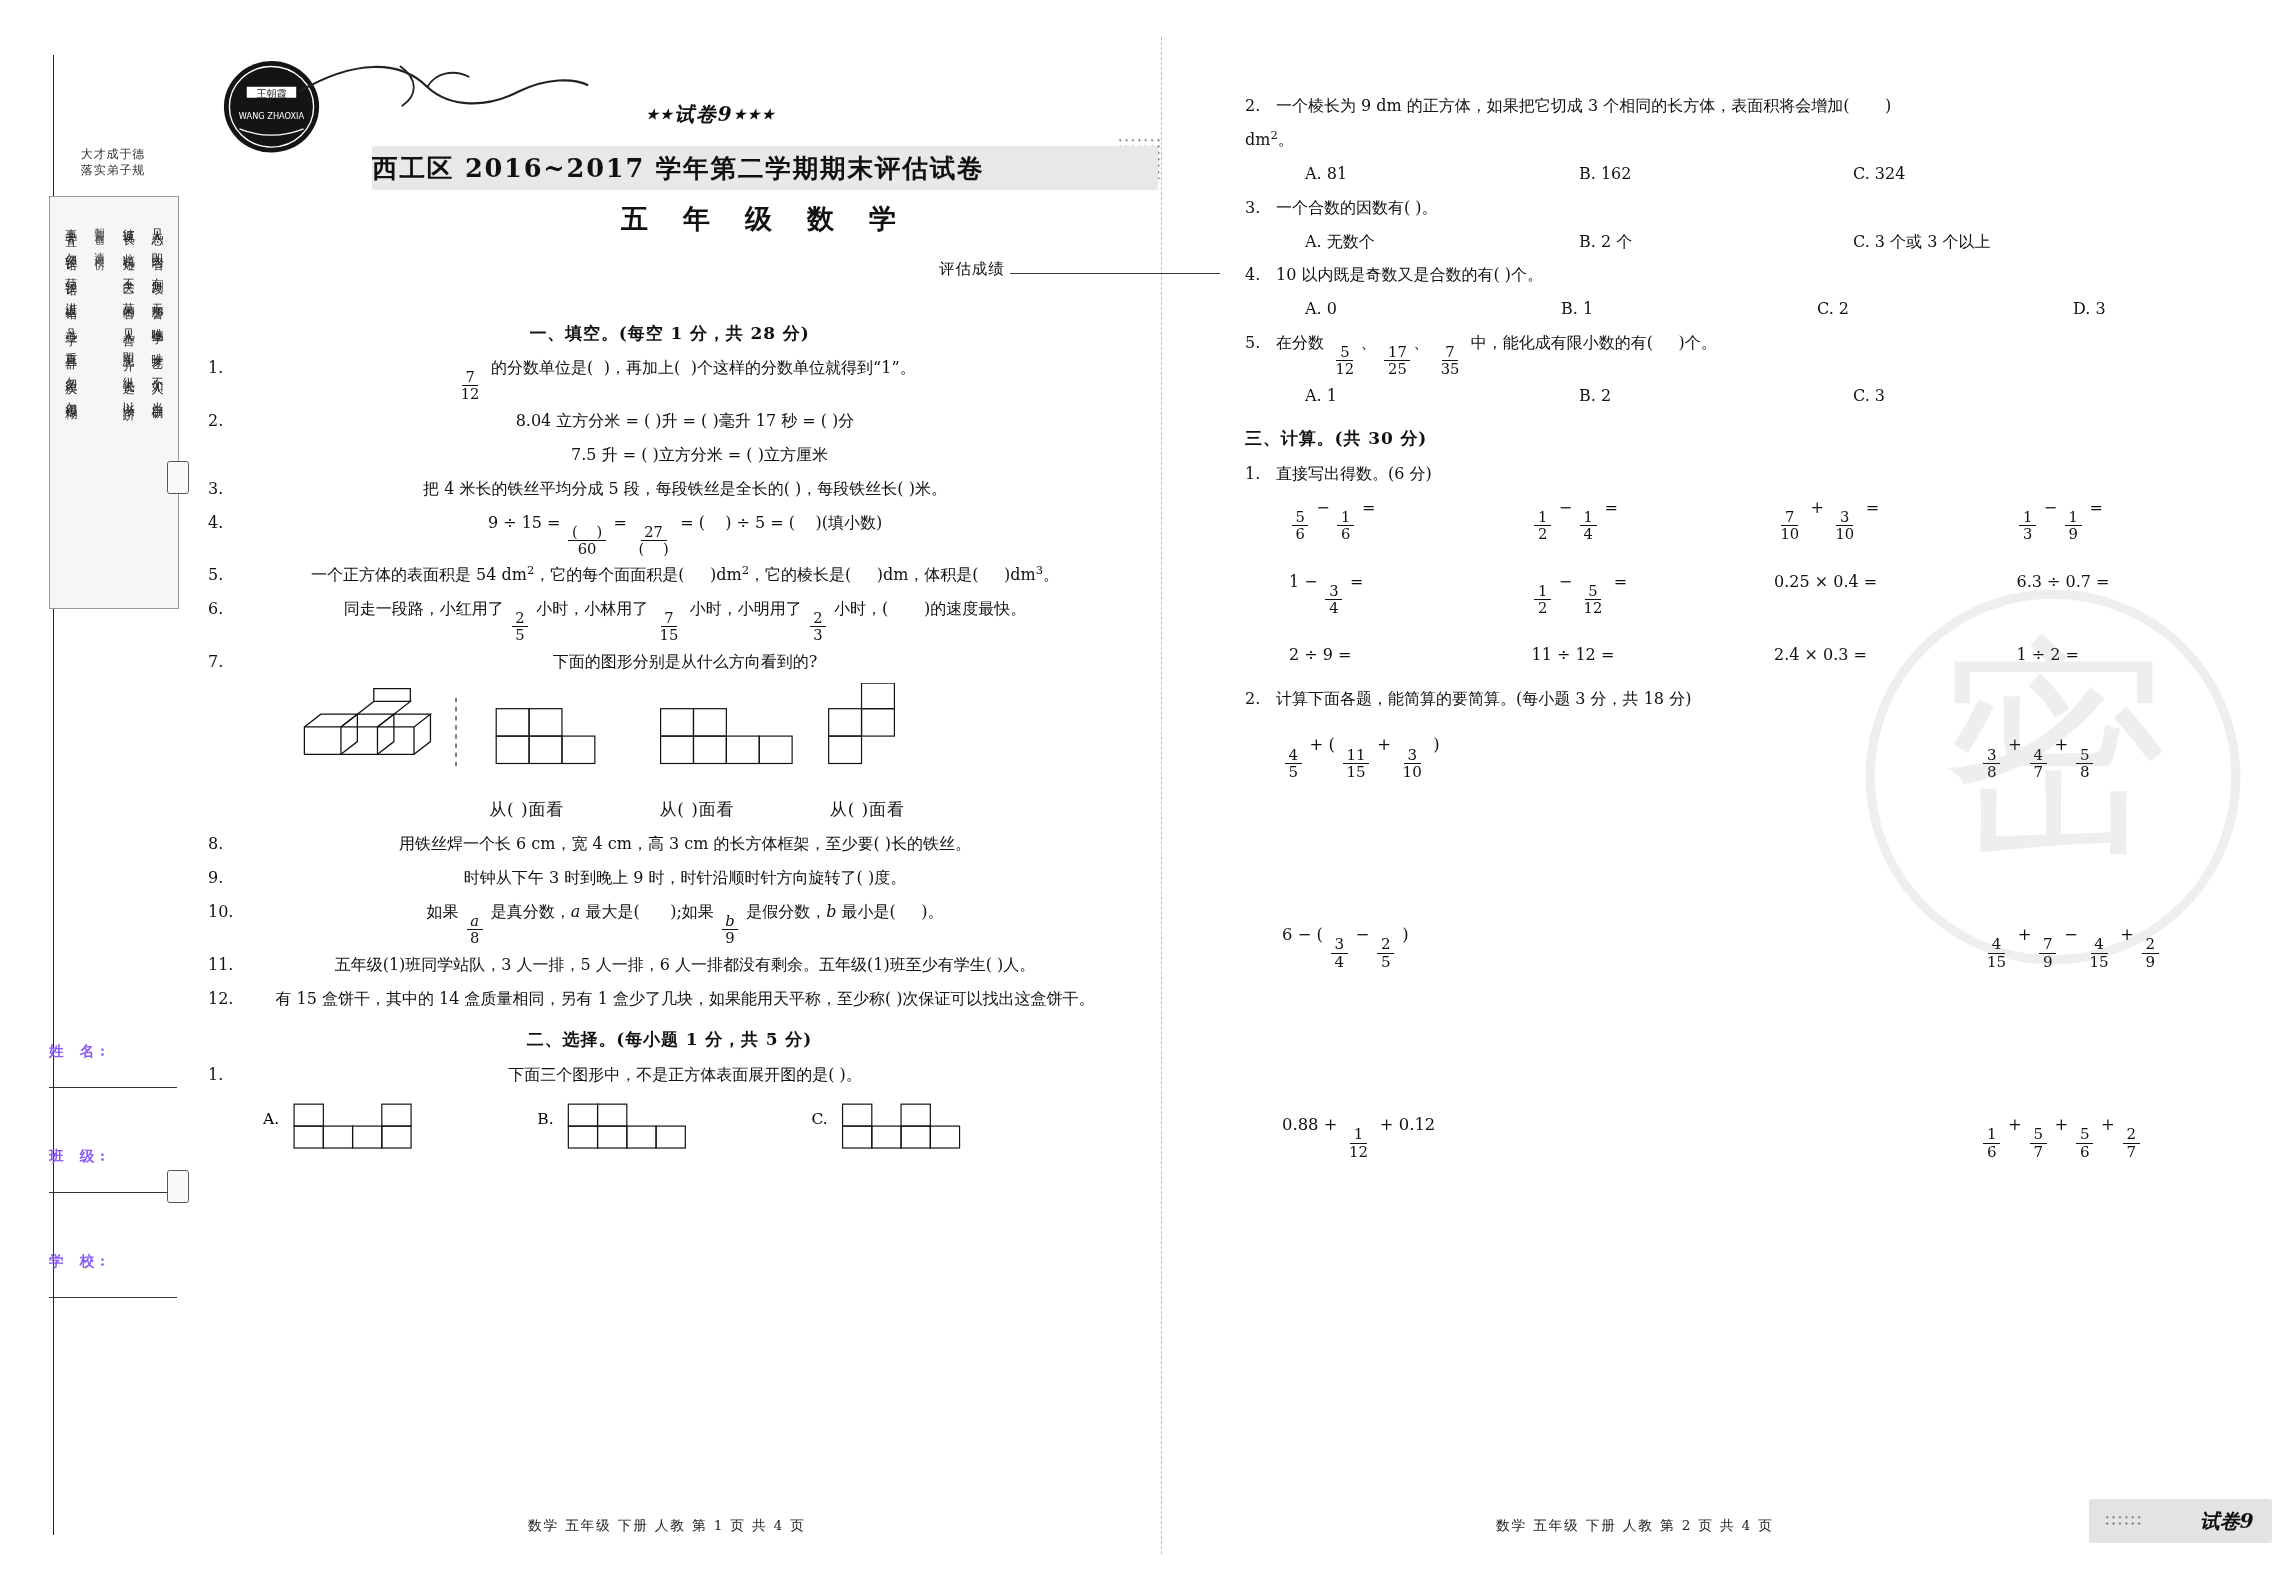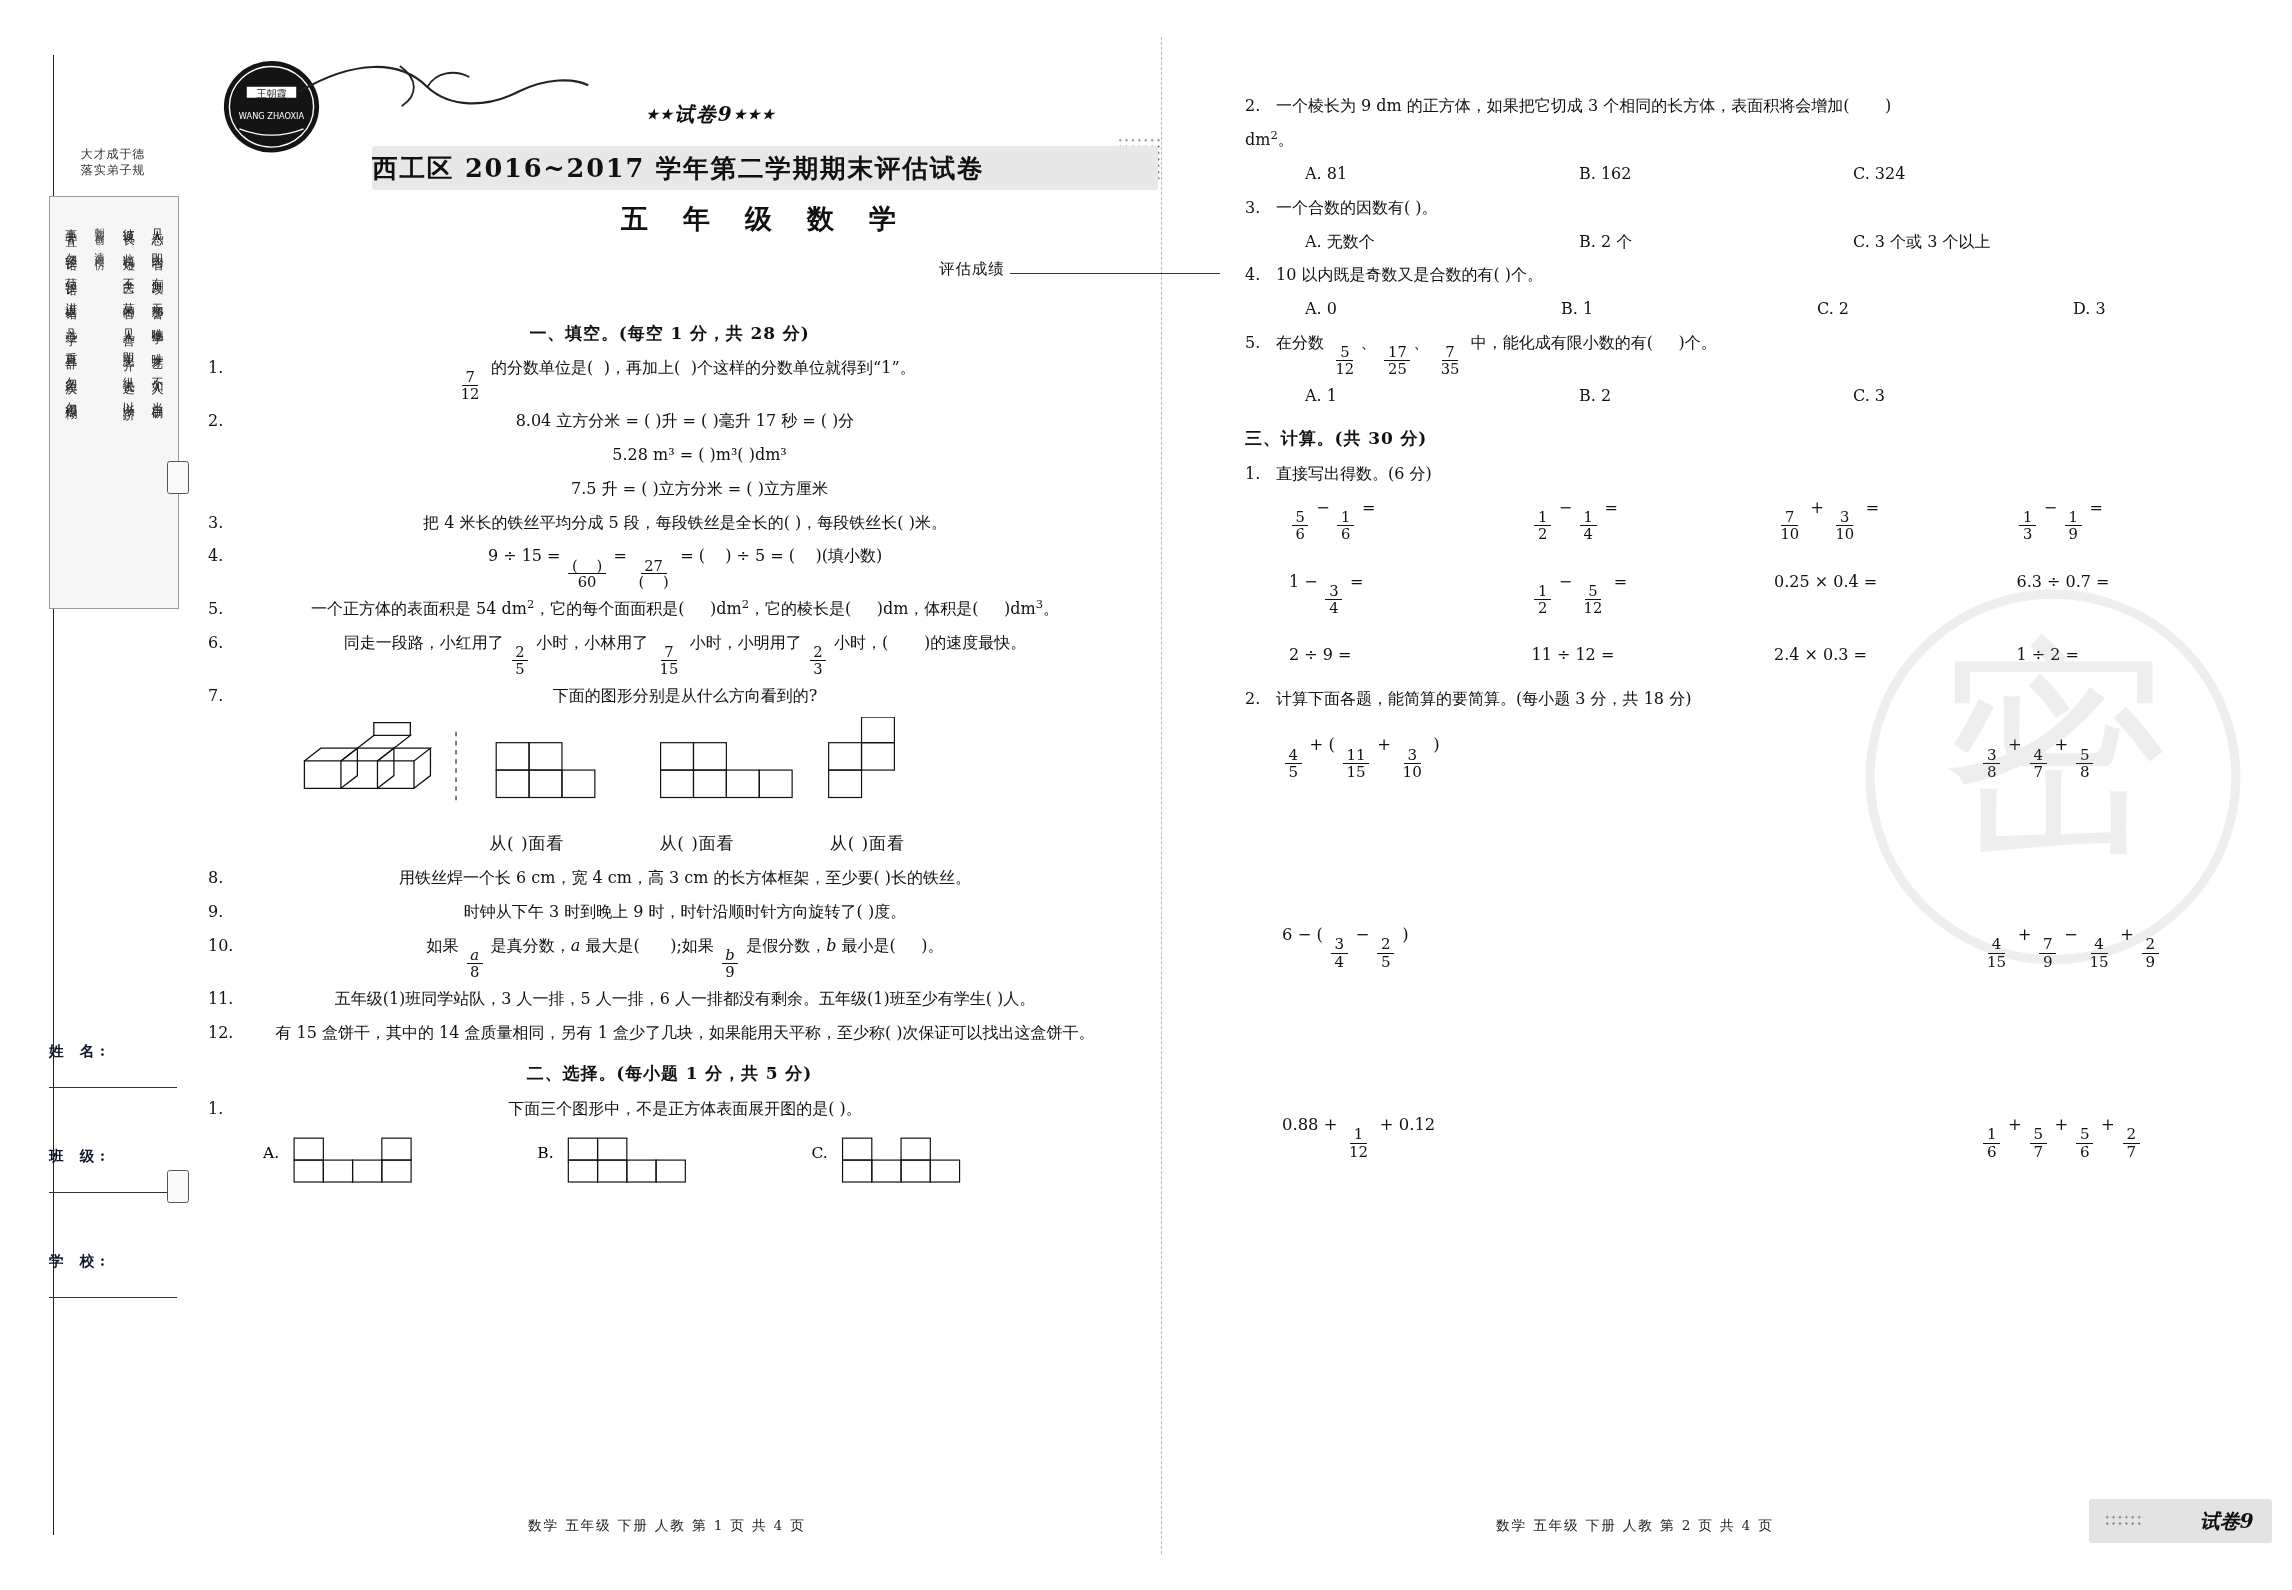--- a/index.html
+++ b/index.html
@@ -16,21 +16,21 @@
   .left-rail{position:absolute;left:37px;top:55px;width:160px;height:1480px;border-left:1.8px solid #222;}
   .seal{position:absolute;left:196px;top:50px;width:119px;height:110px;}
   .seal svg{display:block;}
   .ribbon{position:absolute;left:274px;top:55px;width:292px;height:64px;}
   .motto-box{position:absolute;left:33px;top:196px;width:128px;height:411px;border:0.9px solid #999;background:#f6f6f6;}
   .motto-top{position:absolute;left:33px;top:146px;width:128px;text-align:center;font-size:12px;line-height:16.4px;color:#333;letter-spacing:0.9px;}
   .motto-cols{position:absolute;left:40px;top:219px;width:115px;height:393px;display:flex;flex-direction:row-reverse;justify-content:space-around;}
   .mcol{writing-mode:vertical-rl;text-orientation:upright;font-size:12px;line-height:15.5px;letter-spacing:2.7px;color:#222;}
   .mcol.small{font-size:10px;color:#444;}
   .fieldblk{position:absolute;left:33px;width:128px;}
-  .fieldblk .lbl{font-size:14.6px;letter-spacing:5.5px;font-weight:bold;color:#0f172a;}
+  .fieldblk .lbl{font-size:14.6px;letter-spacing:5.5px;font-weight:bold;color:#8b5cf6;}
   .fieldblk .line{border-bottom:0.9px solid #333;height:25.6px;}
   
   .divider{position:absolute;left:1145px;top:37px;width:0;height:1517px;border-left:0.9px dashed #bbb;}
   
   .exam-tag{position:absolute;left:630px;top:101px;font-size:20px;font-weight:bold;font-style:italic;letter-spacing:1.8px;}
   .stars{letter-spacing:1.8px;font-size:13.7px;vertical-align:1.8px;}
   .title-bar{position:absolute;left:356px;top:146px;width:786px;height:44px;background:#e8e8e8;border-radius:2.7px;}
   .title-bar .t{position:absolute;left:0;top:0;width:786px;line-height:44px;font-size:25.6px;font-weight:bold;letter-spacing:1.8px;color:#111;}
   .subject{position:absolute;left:356px;top:201px;width:786px;text-align:center;font-size:27px;font-weight:bold;letter-spacing:12.8px;}
   .score-line{position:absolute;left:923px;top:258px;font-size:15.5px;letter-spacing:0.9px;}
@@ -152,23 +152,20 @@
           <span class="d">12</span>
         </span>
       <span>的分数单位是(</span><span class="blankp">      </span><span>)，再加上(</span><span class="blankp">      </span><span>)个这样的分数单位就得到“1”。</span>
     </div>
 
     <div class="q">
       <span class="num">2.</span>
       <span>8.04 立方分米 = (     )升 = (     )毫升          17 秒 = (     )分</span>
     </div>
     <div class="q indent">
-      <span>5.28 m³ = (     )m³(     )dm³</span>
-    </div>
-    <div class="q indent">
       <span>7.5 升 = (     )立方分米 = (     )立方厘米</span>
     </div>
 
     <div class="q">
       <span class="num">3.</span>
       <span>把 4 米长的铁丝平均分成 5 段，每段铁丝是全长的(     )，每段铁丝长(     )米。</span>
     </div>
 
     <div class="q">
       <span class="num">4.</span>

